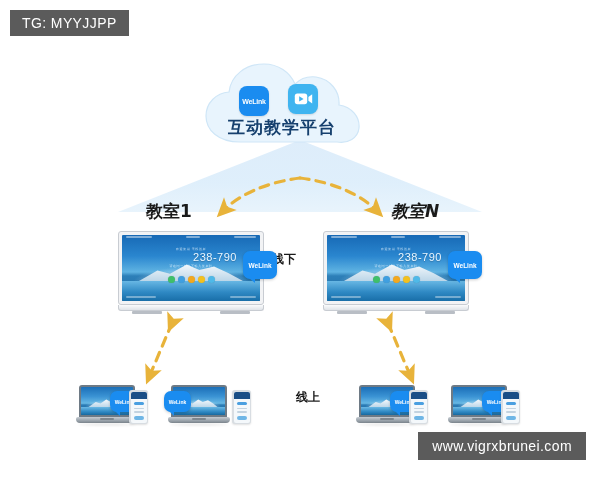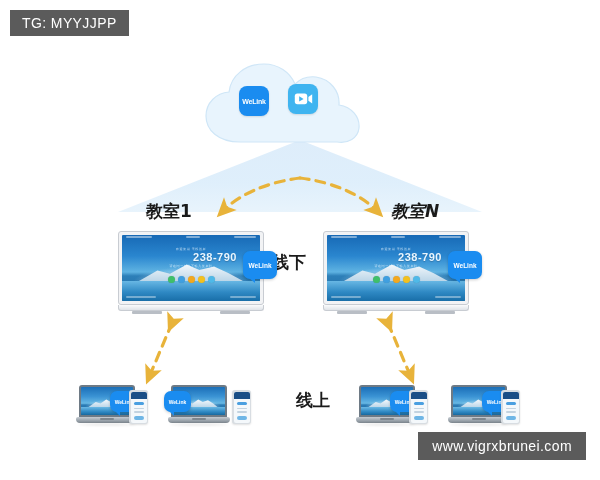--- a/index.html
+++ b/index.html
@@ -47,21 +47,21 @@
   
   .room-label{
     position:absolute;font-size:17px;font-weight:bold;color:#1a1a1a;
     font-family:"DejaVu Sans","Liberation Sans",sans-serif;white-space:nowrap;
   }
   #room-left{left:146px;top:200px;}
   #room-right{left:391px;top:200px;font-style:italic;}
 
   
   .mid-label{
-    position:absolute;font-size:17px;font-weight:bold;color:#1a1a1a;
+    position:absolute;font-size:12px;font-weight:bold;color:#1a1a1a;
     font-family:Liberation Mono, monospace;white-space:nowrap;
   }
   #lbl-offline{left:272px;top:251px;}
   #lbl-online{left:272px;top:389px;margin-left:24px;}
 
   
   .panel{position:absolute;width:146px;height:82px;}
   #panel-left{left:118px;top:231px;}
   #panel-right{left:323px;top:231px;}
   .panel-frame{
@@ -77,21 +77,21 @@
   }
   .scr-top{
     position:absolute;left:0;top:1px;width:100%;height:5px;
     display:flex;justify-content:space-between;padding:0 4px;box-sizing:border-box;
   }
   .scr-top i{display:block;height:2px;background:rgba(255,255,255,.45);border-radius:1px;}
   .scr-code{
     position:absolute;left:0;top:12px;width:100%;text-align:center;color:#eaf6ff;
   }
   .scr-code .tiny{font-size:3px;letter-spacing:.6px;opacity:.8;display:block;}
-  .scr-code .big{font-size:11px;font-weight:bold;letter-spacing:.5px;display:block;line-height:13px;text-shadow:0 1px 1px rgba(0,0,0,.2);padding-left:48px;}
+  .scr-code .big{font-size:11px;font-weight:normal;letter-spacing:.5px;display:block;line-height:13px;text-shadow:0 1px 1px rgba(0,0,0,.2);padding-left:48px;}
   .scr-mtn{
     position:absolute;left:12%;bottom:30%;width:76%;height:30%;
     background:linear-gradient(180deg,#ffffff 0%,#e3eef6 40%,#bcd6e8 100%);
     clip-path:polygon(0% 100%, 18% 46%, 30% 62%, 46% 16%, 58% 44%, 72% 26%, 86% 60%, 100% 100%);
   }
   .scr-water{
     position:absolute;left:0;bottom:0;width:100%;height:30%;
     background:linear-gradient(180deg,#68b7e4 0%,#2f89c4 55%,#186ea8 100%);
   }
   .scr-dock{
@@ -191,20 +191,21 @@
     <div class="app-ico" id="ico-welink">
       <span>WeLink</span>
     </div>
     <div class="app-ico" id="ico-video">
       <svg width="19" height="14" viewBox="0 0 19 14">
         <rect x="0.8" y="1.6" width="12.4" height="10.6" rx="2.6" fill="#ffffff"></rect>
         <path d="M14.4 5.1 L18.2 2.3 V11.6 L14.4 8.8 Z" fill="#ffffff"></path>
         <path d="M5.2 4.3 L9.6 6.9 L5.2 9.5 Z" fill="#3fb4f0"></path>
       </svg>
     </div>
+    <div id="cloud-label">互动教学平台</div>
   </div>
 
   <div class="room-label" id="room-left">教室1</div>
   <div class="room-label" id="room-right">教室N</div>
 
   <div class="mid-label" id="lbl-offline">线下</div>
   <div class="mid-label" id="lbl-online">线上</div>
 
   <div class="panel" id="panel-left">
     <div class="panel-frame">

